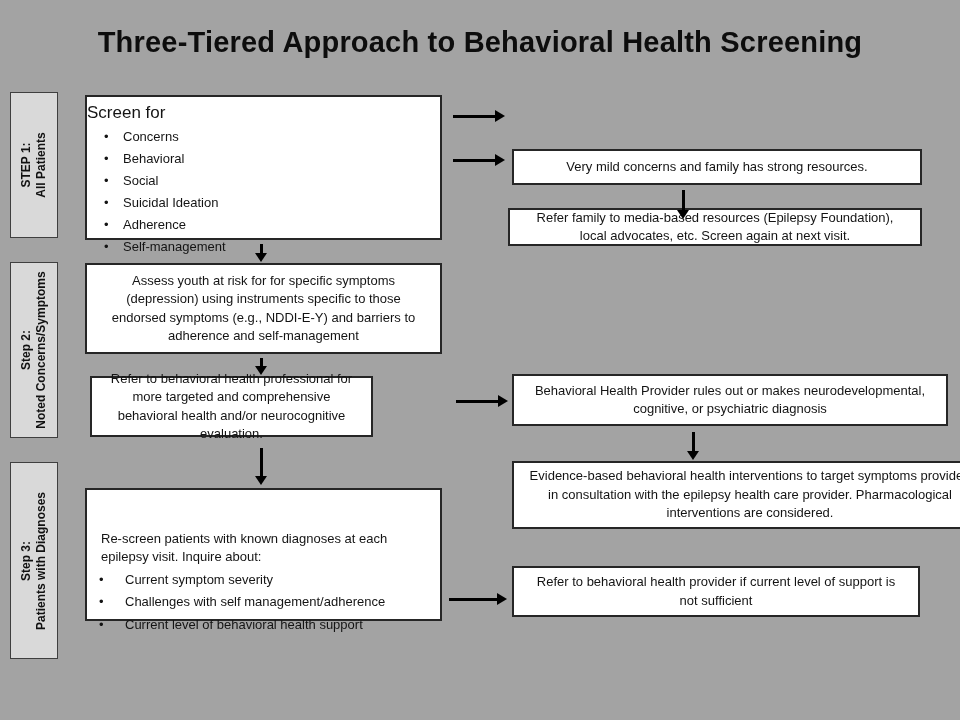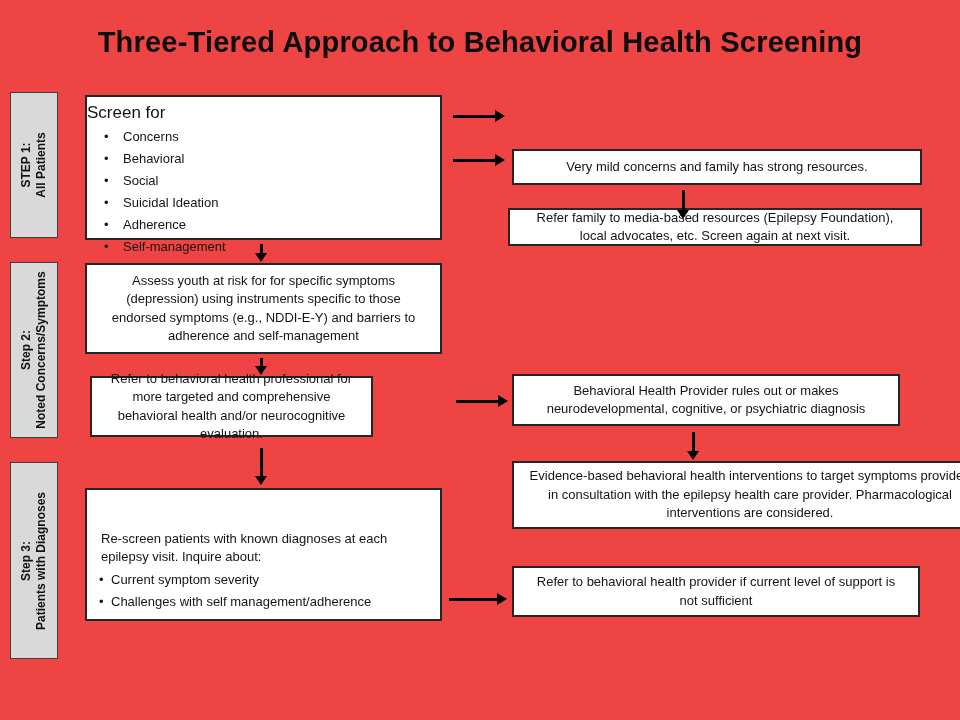--- a/index.html
+++ b/index.html
@@ -2,21 +2,21 @@
 <html><head>
 <meta charset="utf-8">
 <style>
   * { margin:0; padding:0; box-sizing:border-box; }
   html,body { background:#ffffff; }
   body {
     width:960px; height:720px;
     font-family:"Liberation Sans", sans-serif;
     color:#111;
   }
-  .canvas { position:relative; width:960px; height:720px; background:#ef4444; overflow:hidden; }
+  .canvas { position:relative; width:960px; height:720px; background:#a3a3a3; overflow:hidden; }
 
   .title {
     position:absolute; top:26px; left:0; width:100%;
     text-align:center; font-size:29px; font-weight:bold; color:#0d0d0d;
     letter-spacing:0.2px;
   }
 
   .box {
     position:absolute; background:#fff;
     border:2px solid #262626;
@@ -39,21 +39,21 @@
   }
   .step .rot span { display:block; }
 
   .screen-head { text-align:left; padding-top:4px; font-size:17px; }
   .bullets { list-style:none; margin-top:3px; }
   .bullets li { position:relative; padding-left:36px; margin-bottom:3.5px; }
   .bullets li::before { content:'\2022'; position:absolute; left:17px; top:0; }
 
   .rescreen-intro { padding:8px 14px 0 14px;margin-top:32px; }
   .bullets.tight { margin-top:4px; }
-  .bullets.tight li { padding-left:24px; margin-bottom:4px; }
+  .bullets.tight li { padding-left:38px; margin-bottom:4px; }
   .bullets.tight li::before { left:12px; }
 
   
   .arrow-h { position:absolute; height:3px; background:#000; }
   .arrow-h::after {
     content:''; position:absolute; right:-10px; top:-5px;
     border-left:10px solid #000;
     border-top:6.5px solid transparent; border-bottom:6.5px solid transparent;
   }
   .arrow-v { position:absolute; width:3px; background:#000; }
@@ -109,33 +109,34 @@
 
   <div class="box center" style="left:90px; top:376px; width:283px; height:61px">
     <span>Refer to behavioral health professional for more targeted and comprehensive behavioral health and/or neurocognitive evaluation.</span>
   </div>
 
   <div class="box" style="left:85px; top:488px; width:357px; height:133px">
     <div class="rescreen-intro">Re-screen patients with known diagnoses at each epilepsy visit. Inquire about:</div>
     <ul class="bullets tight" style="padding-left:0; margin-left:0;">
       <li>Current symptom severity</li>
       <li>Challenges with self management/adherence</li>
+      <li>Current level of behavioral health support</li>
     </ul>
   </div>
 
 
   <div class="box center" style="left:512px; top:149px; width:410px; height:36px">
     <span>Very mild concerns and family has strong resources.</span>
   </div>
 
   <div class="box center" style="left:508px; top:208px; width:414px; height:38px">
     <span>Refer family to media-based resources (Epilepsy Foundation), local advocates,  etc. Screen again at next visit.</span>
   </div>
 
-  <div class="box center" style="left:512px; top:374px; width:388px; height:52px">
+  <div class="box center" style="left:512px; top:374px; width:436px; height:52px">
     <span>Behavioral Health Provider rules out or makes neurodevelopmental, cognitive, or psychiatric diagnosis</span>
   </div>
 
   <div class="box center" style="left:512px; top:461px; width:476px; height:68px">
     <span>Evidence-based behavioral health interventions to target symptoms provided in consultation with the epilepsy health care provider. Pharmacological interventions are considered.</span>
   </div>
 
   <div class="box center" style="left:512px; top:566px; width:408px; height:51px">
     <span>Refer to behavioral health provider if current level of support is not sufficient</span>
   </div>

